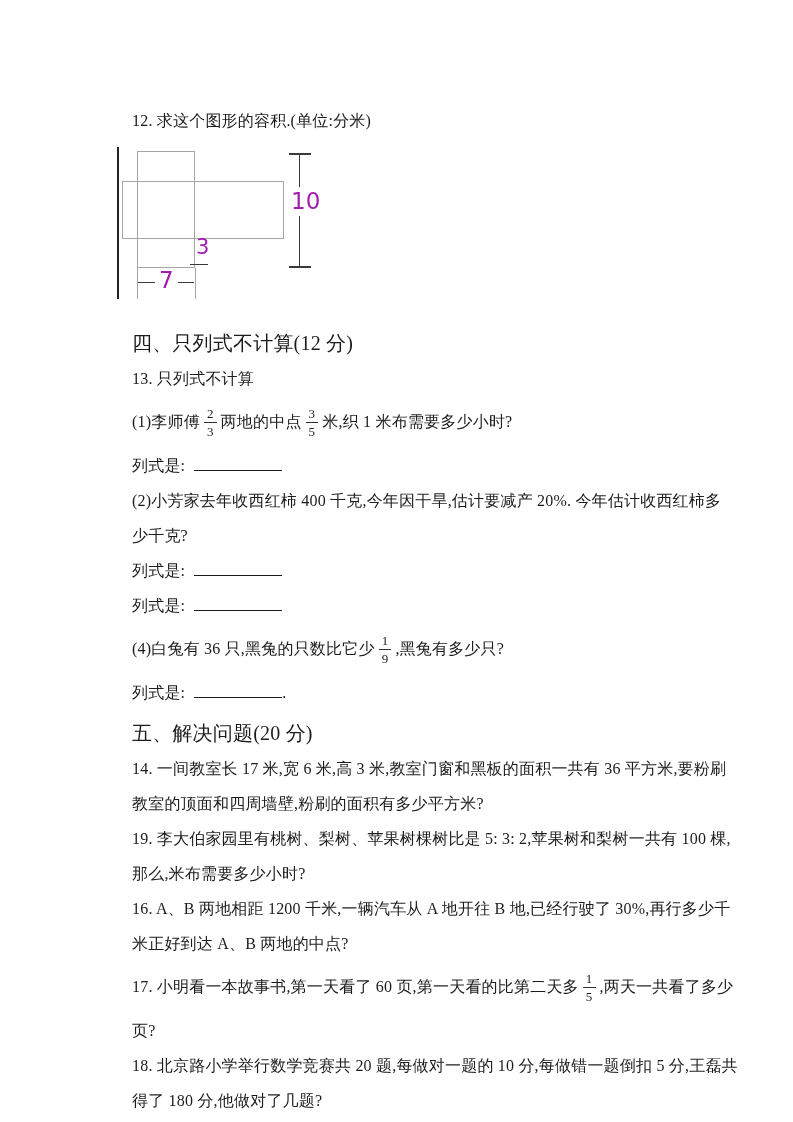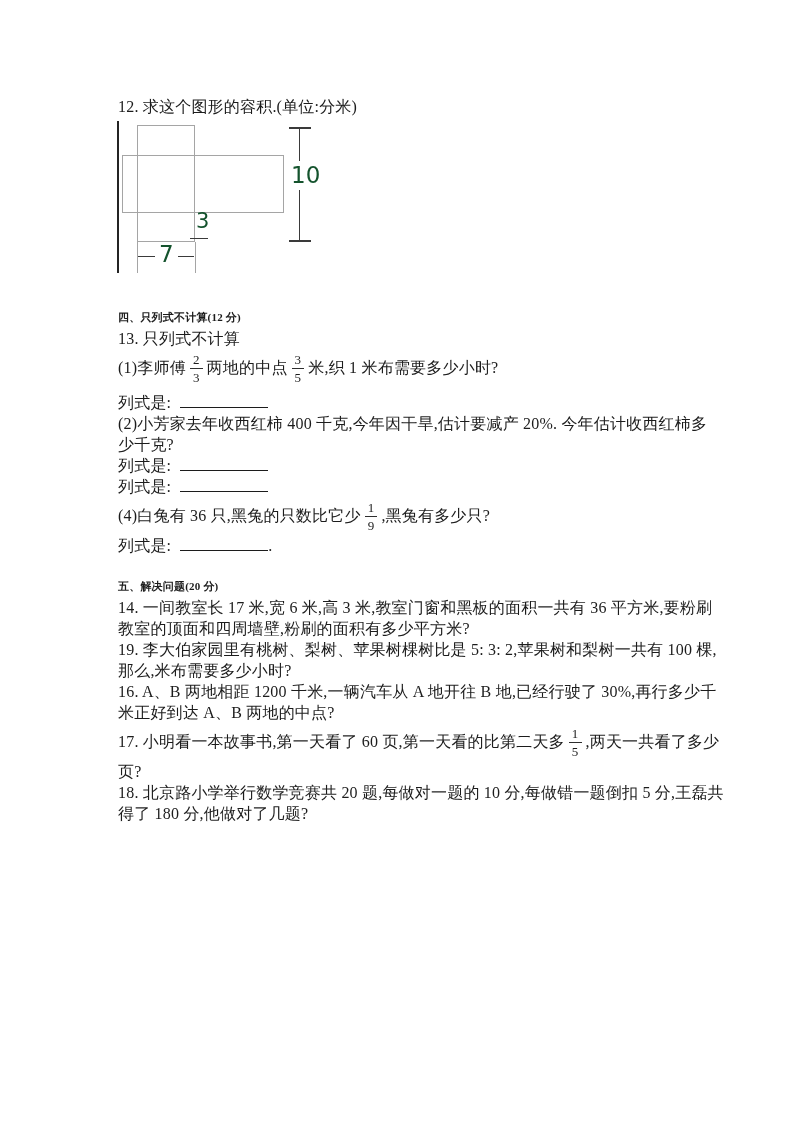--- a/index.html
+++ b/index.html
@@ -13,22 +13,22 @@
     color: #1c1c1c;
     font-size: 16px;
     overflow: hidden;
   }
   .content {
     position: absolute;
     top: 96px;
     left: 118px;
     width: 566px;
   }
-  .line { margin: 0; line-height: 21px; letter-spacing: 0.2px; white-space: nowrap; }
-  .heading { font-weight: bold; font-size: 11px; }
+  .line { margin: 14px; line-height: 21px; letter-spacing: 0.2px; white-space: nowrap; }
+  .heading { font-weight: normal; font-size: 20px; }
   .frac-line { line-height: 38px; }
   .frac {
     display: inline-flex;
     flex-direction: column;
     align-items: center;
     font-size: 13px;
     line-height: 13px;
     vertical-align: middle;
     margin: 0 4px;
     position: relative;
@@ -52,21 +52,21 @@
   .figure { position: relative; width: 240px; height: 162px; margin: 2px 0 0 -8px; }
   .figure .abs { position: absolute; }
   .fig-axis   { left: 7px;  top: 2px;   height: 152px; border-left: 2px solid #242424; }
   .fig-vrect  { left: 27px; top: 6px;   width: 58px;  height: 117px; border: 1px solid #a5a5a5; }
   .fig-hrect  { left: 12px; top: 36px;  width: 162px; height: 58px;  border: 1px solid #a5a5a5; }
   .fig-extl   { left: 27px; top: 123px; height: 31px; border-left: 1px solid #a5a5a5; }
   .fig-extr   { left: 85px; top: 123px; height: 31px; border-left: 1px solid #a5a5a5; }
   .fig-dim7-line { left: 28px; top: 137px; width: 56px; border-top: 1.5px solid #3a3a3a; }
   .fig-label {
     font-family: "DejaVu Sans", sans-serif;
-    color: #14532d;
+    color: #a21caf;
     background: #ffffff;
     line-height: 1;
   }
   .fig-7  { left: 45px;  top: 124px; font-size: 23px; padding: 0 4px; }
   .fig-3  { left: 84px;  top: 92px;  font-size: 21px; padding: 0 2px; background: transparent; }
   .fig-3u { left: 80px;  top: 119px; width: 18px; border-top: 1.5px solid #3a3a3a; }
   .fig-dim10-line   { left: 189px; top: 9px;   height: 113px; border-left: 1.5px solid #3a3a3a; }
   .fig-dim10-top    { left: 179px; top: 8px;   width: 22px; border-top: 2px solid #3a3a3a; }
   .fig-dim10-bottom { left: 179px; top: 121px; width: 22px; border-top: 2px solid #3a3a3a; }
   .fig-10 { left: 180px; top: 42px; font-size: 23px; padding: 3px 1px; }

